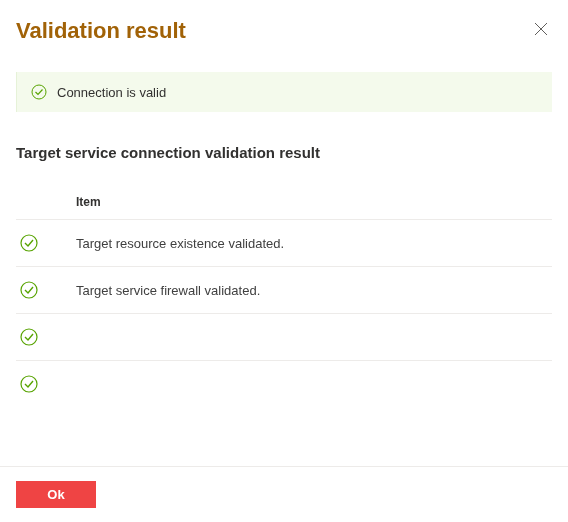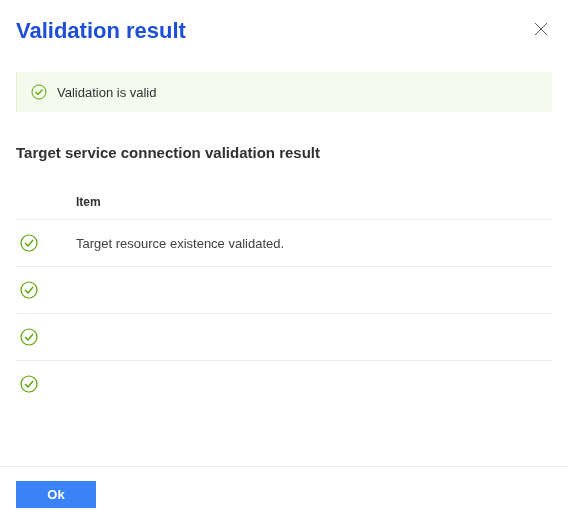--- a/index.html
+++ b/index.html
@@ -13,21 +13,21 @@
     }
     .panel { padding: 18px 16px 0 16px; }
     .header {
       display: flex;
       justify-content: space-between;
       align-items: flex-start;
     }
     .title {
       font-size: 22px;
       font-weight: 600;
-      color: #1d4ed8;
+      color: #a16207;
     }
     .close {
       background: none;
       border: none;
       cursor: pointer;
       padding: 4px;
       display: flex;
       align-items: center;
       justify-content: center;
     }
@@ -82,21 +82,21 @@
     }
     .footer {
       position: absolute;
       bottom: 0;
       left: 0;
       right: 0;
       border-top: 1px solid #edebe9;
       padding: 14px 16px;
     }
     .ok-btn {
-      background: #3b82f6;
+      background: #ef4444;
       color: #fff;
       border: none;
       padding: 6px 20px;
       font-size: 13px;
       font-weight: 600;
       cursor: pointer;
       min-width: 80px;
     }
     .check-icon svg { display: block; }
   </style>
@@ -116,21 +116,21 @@
     </button>
   </div>
 
   <div class="banner">
     <span class="check-icon">
       <svg width="16" height="16" viewBox="0 0 16 16">
           <circle cx="8" cy="8" r="7" stroke="#57a300" stroke-width="1" fill="none"></circle>
           <path d="M4.5 8 L7 10.5 L11.5 5.5" stroke="#57a300" stroke-width="1.2" fill="none"></path>
         </svg>
     </span>
-    <span class="banner-text">Validation is valid</span>
+    <span class="banner-text">Connection is valid</span>
   </div>
 
   <h2 class="section-title">Target service connection validation result</h2>
 
   <div class="table">
     <div class="thead">
       <div class="th-status"></div>
       <div class="th-item">Item</div>
     </div>
 
@@ -148,20 +148,21 @@
 
     <div class="row">
       <div class="cell-status">
         <span class="check-icon">
           <svg width="18" height="18" viewBox="0 0 18 18">
               <circle cx="9" cy="9" r="8" stroke="#57a300" stroke-width="1.2" fill="none"></circle>
               <path d="M5 9 L8 12 L13 6" stroke="#57a300" stroke-width="1.4" fill="none"></path>
             </svg>
         </span>
       </div>
+      <div class="cell-item">Target service firewall validated.</div>
     </div>
 
 
     <div class="row">
       <div class="cell-status">
         <span class="check-icon">
           <svg width="18" height="18" viewBox="0 0 18 18">
               <circle cx="9" cy="9" r="8" stroke="#57a300" stroke-width="1.2" fill="none"></circle>
               <path d="M5 9 L8 12 L13 6" stroke="#57a300" stroke-width="1.4" fill="none"></path>
             </svg>

